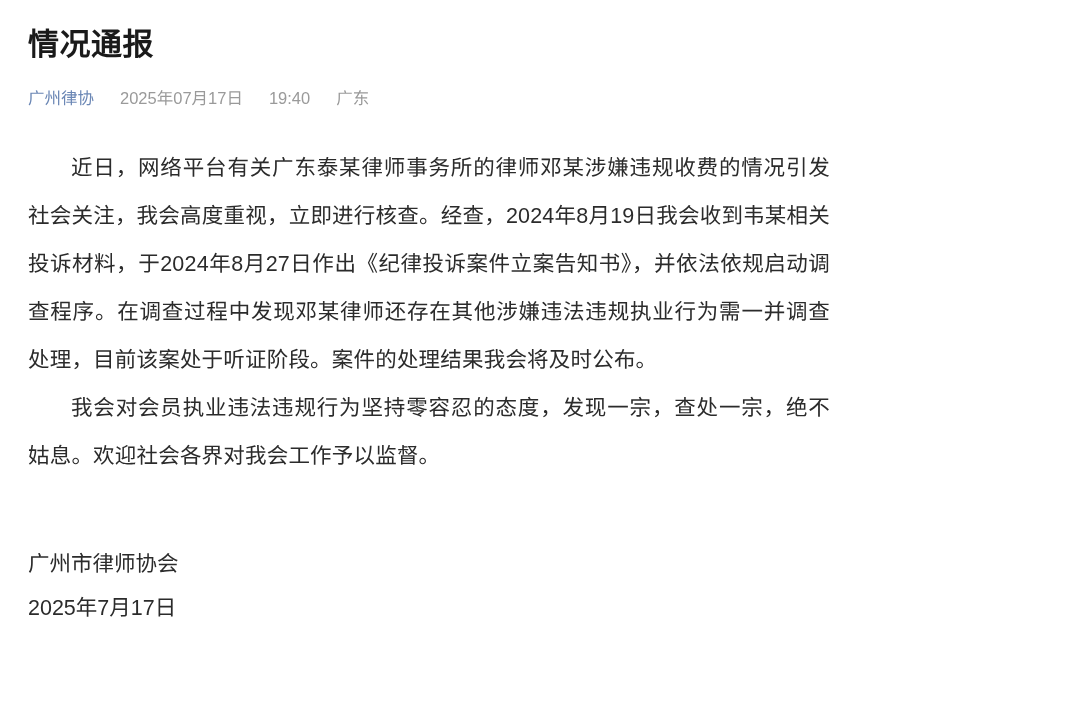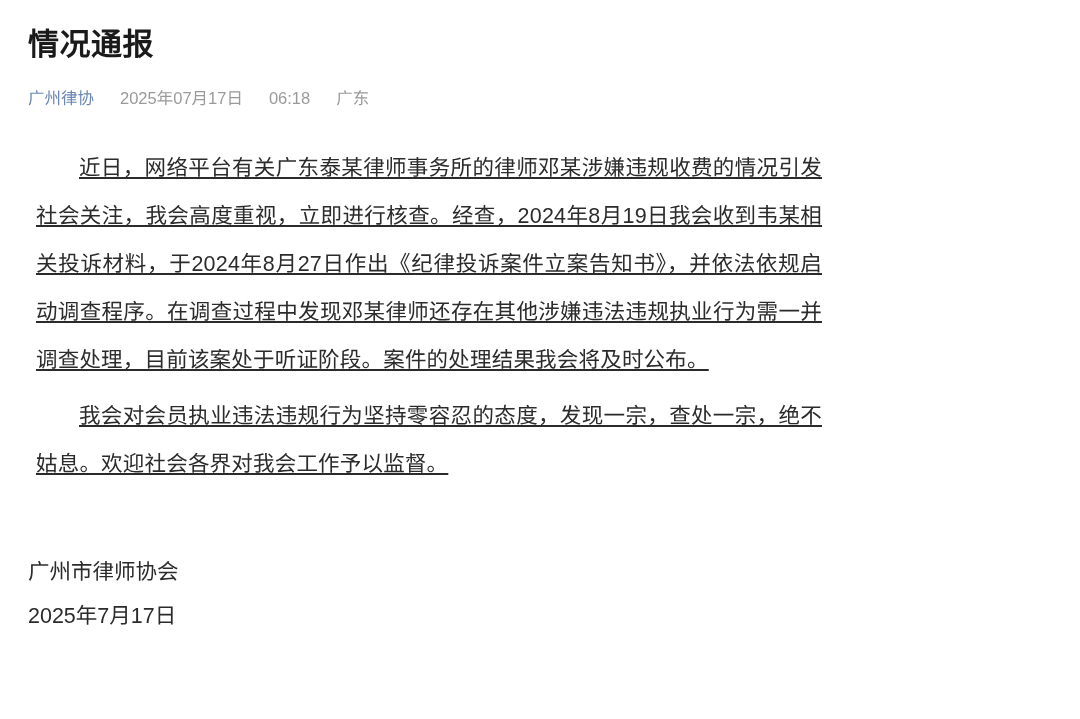--- a/index.html
+++ b/index.html
@@ -51,25 +51,24 @@
     color: #9a9a9a;
   }
   .body-wrap {
     margin-top: 34px;
     font-size: 21.5px;
     line-height: 48px;
     color: #2b2b2b;
     letter-spacing: 0.2px;
   }
   .para {
-    margin: 8px;
+    margin: 0;
     text-indent: 2em;
     text-align: justify;
     text-justify: inter-ideograph;
-    text-decoration: underline;
   }
   .signature {
     margin-top: 62px;
     text-align: left;
     font-size: 21.5px;
     line-height: 44px;
     color: #2b2b2b;
   }
   .signature div {
     padding-right: 2px;
@@ -78,21 +77,21 @@
 </head>
 <body>
 
 <div class="page">
 
   <h1 class="article-title">情况通报</h1>
 
   <div class="meta-row">
     <span class="meta-source">广州律协</span>
     <span class="meta-date">2025年07月17日</span>
-    <span class="meta-time">06:18</span>
+    <span class="meta-time">19:40</span>
     <span class="meta-region">广东</span>
   </div>
 
   <div class="body-wrap">
     <p class="para">近日，网络平台有关广东泰某律师事务所的律师邓某涉嫌违规收费的情况引发社会关注，我会高度重视，立即进行核查。经查，2024年8月19日我会收到韦某相关投诉材料，于2024年8月27日作出《纪律投诉案件立案告知书》，并依法依规启动调查程序。在调查过程中发现邓某律师还存在其他涉嫌违法违规执业行为需一并调查处理，目前该案处于听证阶段。案件的处理结果我会将及时公布。</p>
     <p class="para">我会对会员执业违法违规行为坚持零容忍的态度，发现一宗，查处一宗，绝不姑息。欢迎社会各界对我会工作予以监督。</p>
   </div>
 
   <div class="signature">
     <div>广州市律师协会</div>

